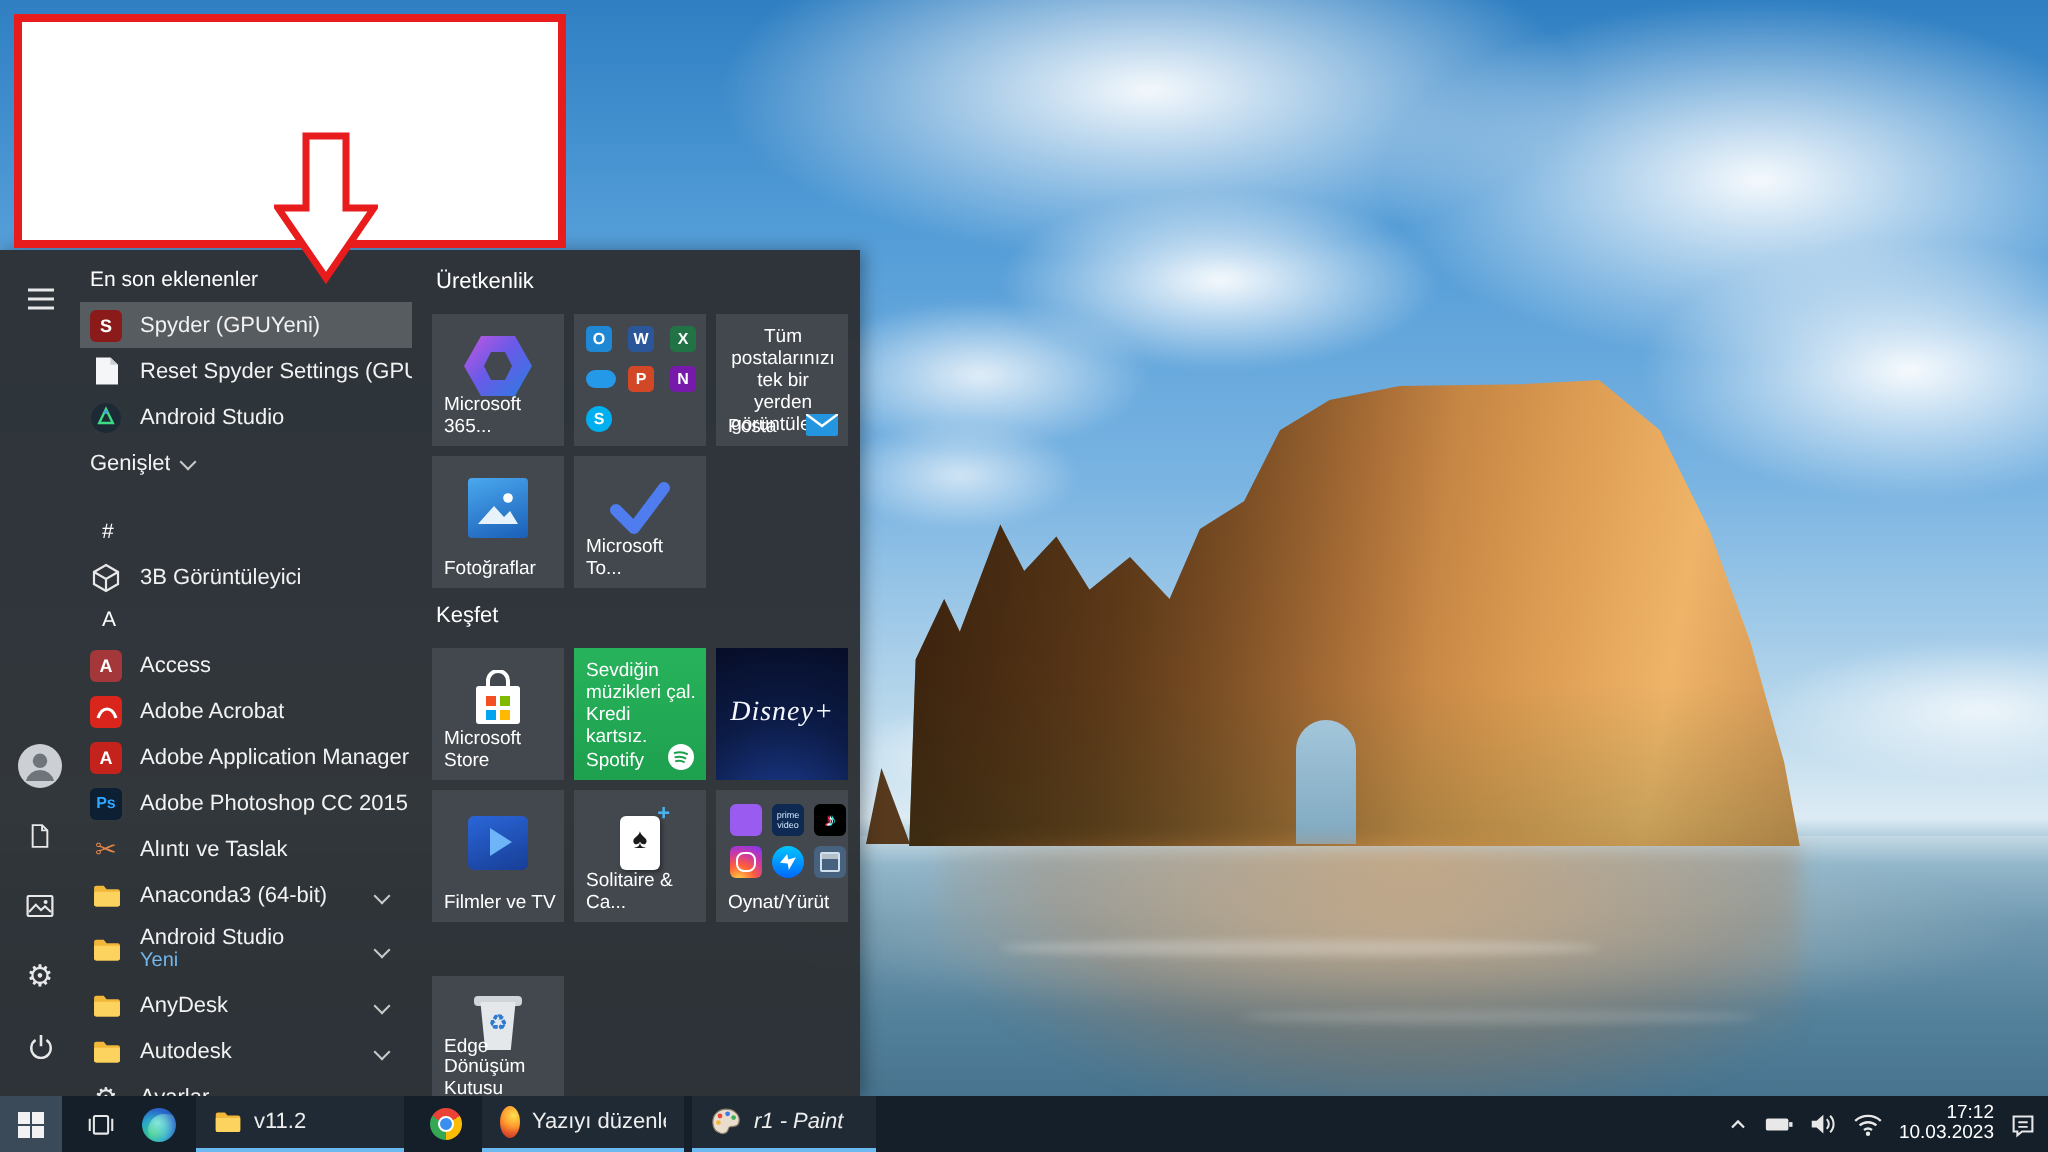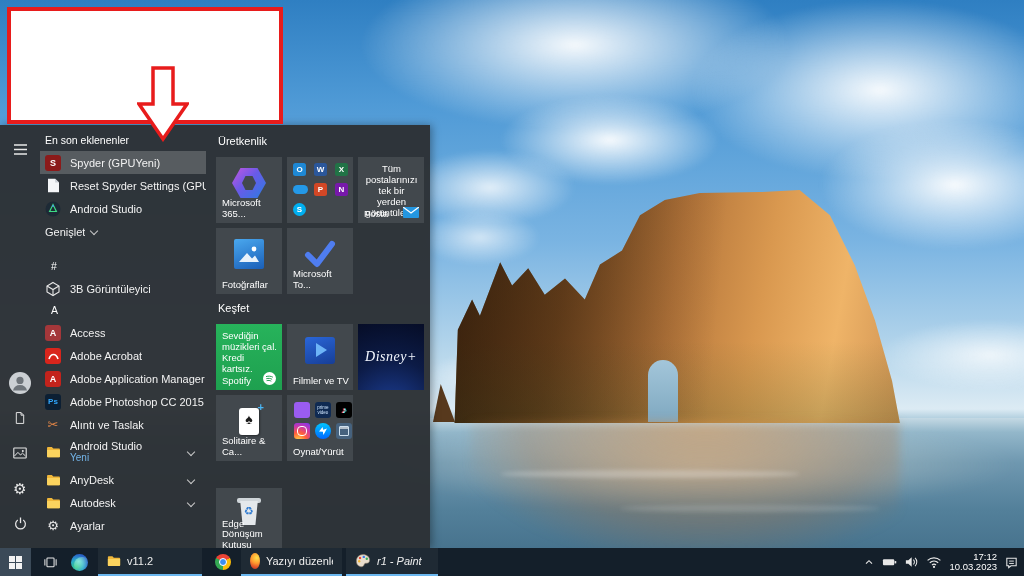--- a/index.html
+++ b/index.html
@@ -267,20 +267,30 @@
         <span class="aicon">
             <span class="sq" style="background:#0c1f33;color:#31a8ff;font-size:8px;">Ps</span>
           </span>
         <span class="albl">Adobe Photoshop CC 2015</span>
       </div>
       <div class="ali">
         <span class="aicon glyph" style="font-size:13px;color:#e08547;">✂</span>
         <span class="albl">Alıntı ve Taslak</span>
       </div>
 
+      <div class="ali">
+        <span class="aicon">
+          <svg width="15" height="12" viewBox="0 0 16 13">
+              <path d="M1 2.2C1 1.5 1.5 1 2.2 1h4l1.6 1.8h6c.7 0 1.2.5 1.2 1.2v7c0 .7-.5 1.2-1.2 1.2H2.2C1.5 12.2 1 11.7 1 11z" fill="#f0b73a"></path>
+              <path d="M1 4.2h14V11c0 .7-.5 1.2-1.2 1.2H2.2C1.5 12.2 1 11.7 1 11z" fill="#fbd35e"></path>
+            </svg>
+        </span>
+        <span class="albl">Anaconda3 (64-bit)</span>
+        <span class="chev"></span>
+      </div>
 
       <div class="ali ali2">
         <span class="aicon">
           <svg width="15" height="12" viewBox="0 0 16 13">
               <path d="M1 2.2C1 1.5 1.5 1 2.2 1h4l1.6 1.8h6c.7 0 1.2.5 1.2 1.2v7c0 .7-.5 1.2-1.2 1.2H2.2C1.5 12.2 1 11.7 1 11z" fill="#f0b73a"></path>
               <path d="M1 4.2h14V11c0 .7-.5 1.2-1.2 1.2H2.2C1.5 12.2 1 11.7 1 11z" fill="#fbd35e"></path>
             </svg>
         </span>
         <span class="fl-text">
           <span>Android Studio</span>
@@ -368,43 +378,56 @@
                 <path d="M4 16l9 9L28 5" fill="none" stroke="#4f7df0" stroke-width="6" stroke-linecap="round" stroke-linejoin="round"></path>
               </svg>
           </div>
           <div class="tlabel">Microsoft To...</div>
         </div>
       </div>
 
       <div class="thead" style="margin-top:8px;">Keşfet</div>
       <div class="tgrid">
 
+        <div class="tile">
+          <div class="tcenter">
+            <svg width="28" height="30" viewBox="0 0 28 30">
+              <path d="M9 8V5.5A5 5 0 0 1 19 5.5V8" fill="none" stroke="#fff" stroke-width="2"></path>
+              <rect x="3" y="8" width="22" height="19" rx="1.5" fill="#fff"></rect>
+              <rect x="8" y="13" width="5" height="5" fill="#f25022"></rect>
+                <rect x="15" y="13" width="5" height="5" fill="#7fba00"></rect>
+              <rect x="8" y="20" width="5" height="5" fill="#00a4ef"></rect>
+                <rect x="15" y="20" width="5" height="5" fill="#ffb900"></rect>
+            </svg>
+          </div>
+          <div class="tlabel">Microsoft Store</div>
+        </div>
 
         <div class="tile spotile">
           <div class="tdesc">Sevdiğin müzikleri çal. Kredi kartsız.</div>
           <div class="tlabel">Spotify</div>
           <svg class="spoic" width="13" height="13" viewBox="0 0 13 13">
             <circle cx="6.5" cy="6.5" r="6.5" fill="#fff"></circle>
             <path d="M3 4.6c2.6-.8 4.9-.5 6.9.6M3.3 6.7c2.2-.6 4.1-.4 5.8.6M3.6 8.7c1.8-.5 3.3-.3 4.7.5" fill="none" stroke="#1ea04f" stroke-width="1"></path>
           </svg>
         </div>
 
+        <div class="tile disney">
+          <div class="tcenter" style="inset:0;">
+            <span class="disneytxt">Disney+</span>
+          </div>
+        </div>
+
         <div class="tile">
           <div class="tcenter">
               <div class="movic">
                 <span class="tri"></span>
               </div>
             </div>
           <div class="tlabel">Filmler ve TV</div>
-        </div>
-
-        <div class="tile disney">
-          <div class="tcenter" style="inset:0;">
-            <span class="disneytxt">Disney+</span>
-          </div>
         </div>
 
         <div class="tile">
           <div class="tcenter">
             <div class="card">
               <span class="sp">♠</span>
               <span class="pl">+</span>
             </div>
           </div>
           <div class="tlabel">Solitaire &amp; Ca...</div>

